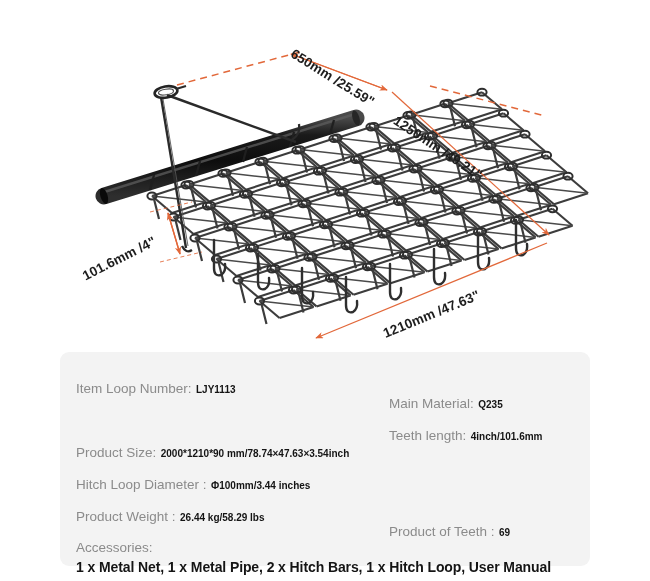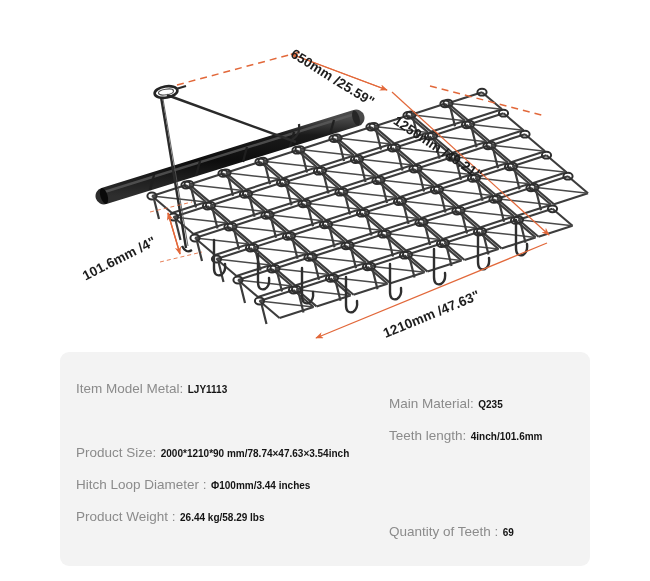--- a/index.html
+++ b/index.html
@@ -275,21 +275,21 @@
 
   <div class="dim-label" id="dim-bottom-label">1210mm /47.63"</div>
 
   <div class="dim-label" id="dim-left-label">101.6mm /4"</div>
 </div>
 
 <div id="spec-panel">
 
   <div class="spec-row">
     <span class="spec-cell">
-      <span class="lbl">Item Model Metal:</span>
+      <span class="lbl">Item Loop Number:</span>
       <span class="val">LJY1113</span>
     </span>
     <span class="spec-cell col-right">
       <span class="lbl">Main Material:</span>
       <span class="val">Q235</span>
     </span>
   </div>
 
   <div class="spec-row">
     <span class="spec-cell col-right">
@@ -311,18 +311,22 @@
       <span class="val">Φ100mm/3.44 inches</span>
     </span>
   </div>
 
   <div class="spec-row">
     <span class="spec-cell">
       <span class="lbl">Product Weight :</span>
       <span class="val">26.44 kg/58.29 lbs</span>
     </span>
     <span class="spec-cell col-right">
-      <span class="lbl">Quantity of Teeth :</span>
+      <span class="lbl">Product of Teeth :</span>
       <span class="val">69</span>
     </span>
   </div>
 
+  <div id="accessories-block">
+    <span id="accessories-label">Accessories:</span>
+    <span id="accessories-value">1 x Metal Net, 1 x Metal Pipe, 2 x Hitch Bars, 1 x Hitch Loop, User Manual</span>
+  </div>
 </div>
 
 </body></html>

